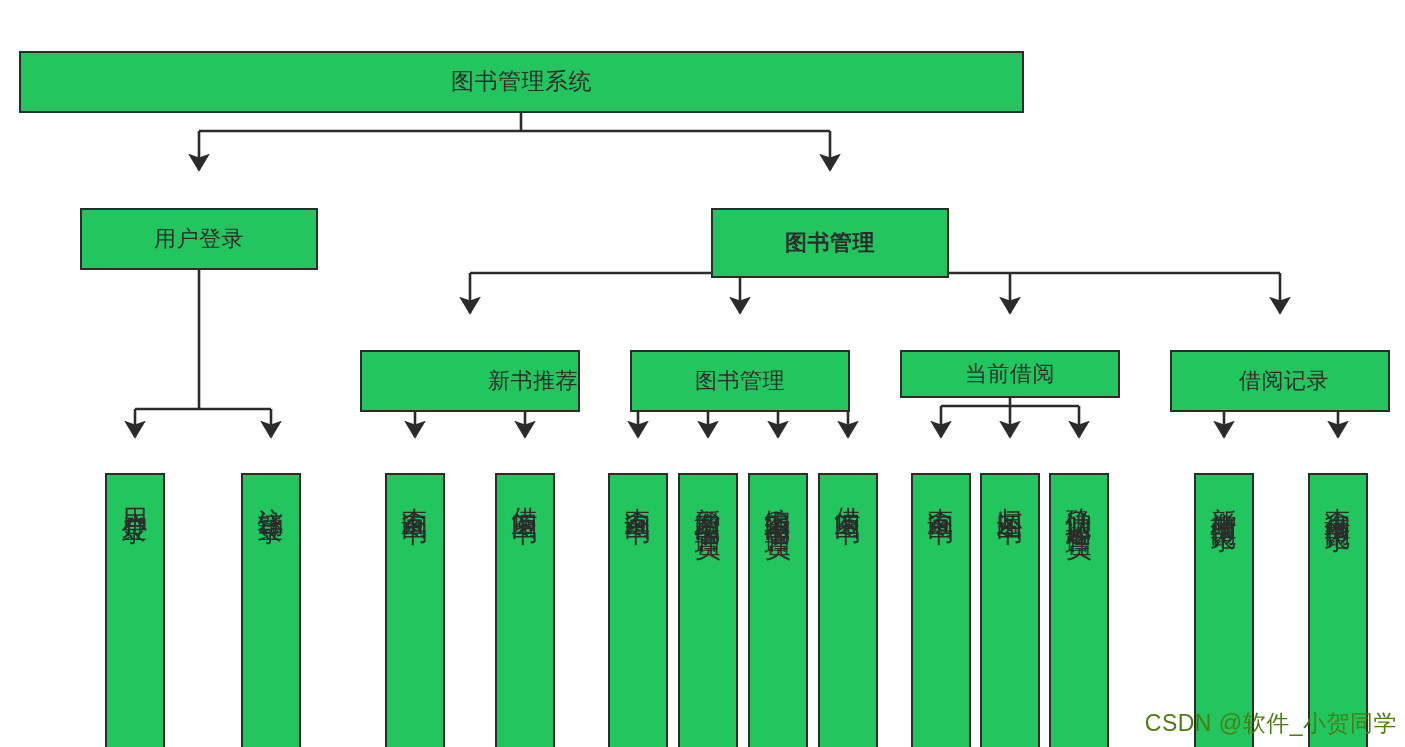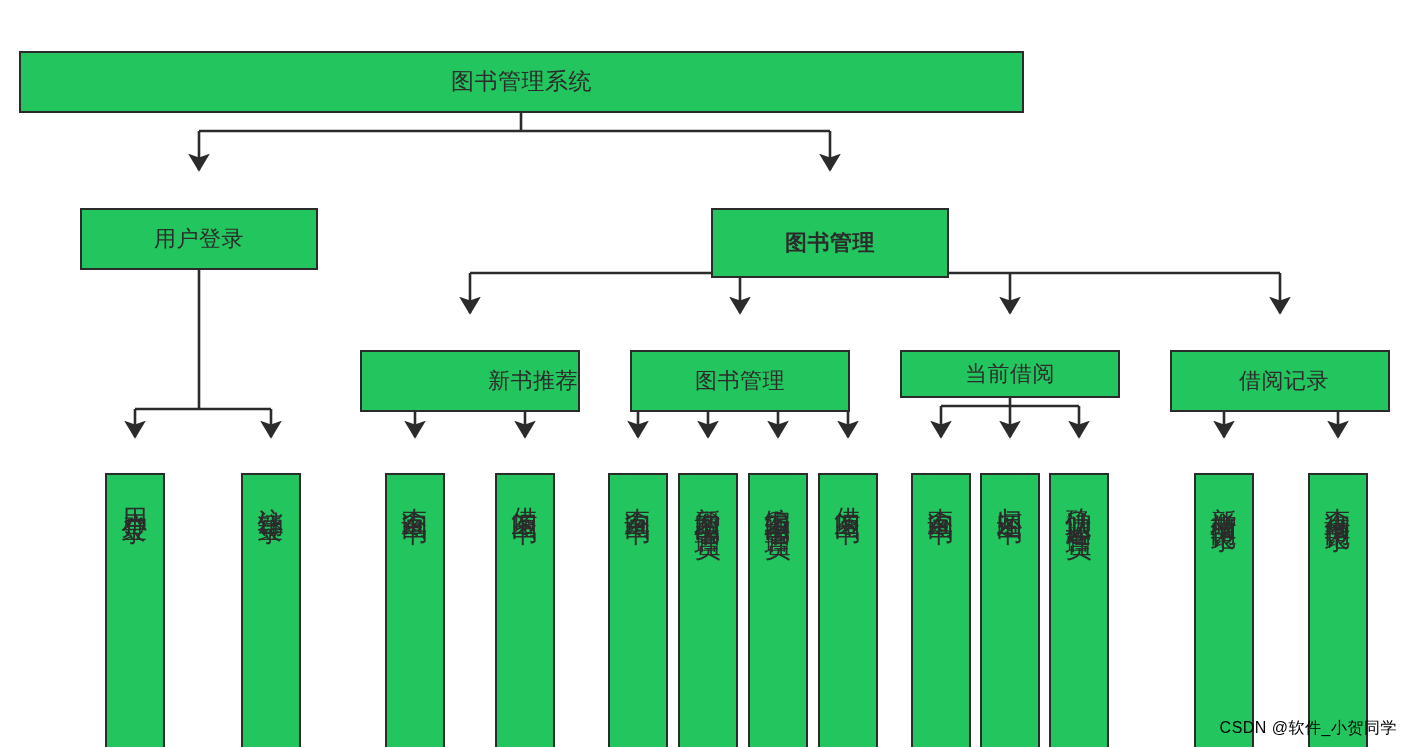--- a/index.html
+++ b/index.html
@@ -60,22 +60,22 @@
     text-orientation: upright;
     font-size: 26px;
     line-height: 1;
     letter-spacing: 4px;
     white-space: nowrap;
   }
   .watermark {
     position: absolute;
     right: 8px;
     bottom: 8px;
-    font-size: 16px;
-    color: #000000;
+    font-size: 23px;
+    color: #4d7c0f;
     letter-spacing: 0.5px;
     white-space: nowrap;
   }
 </style>
 </head>
 <body>
 
 <div id="stage">
 
   <svg id="edges" viewBox="0 0 1405 747" width="1405" height="747">

